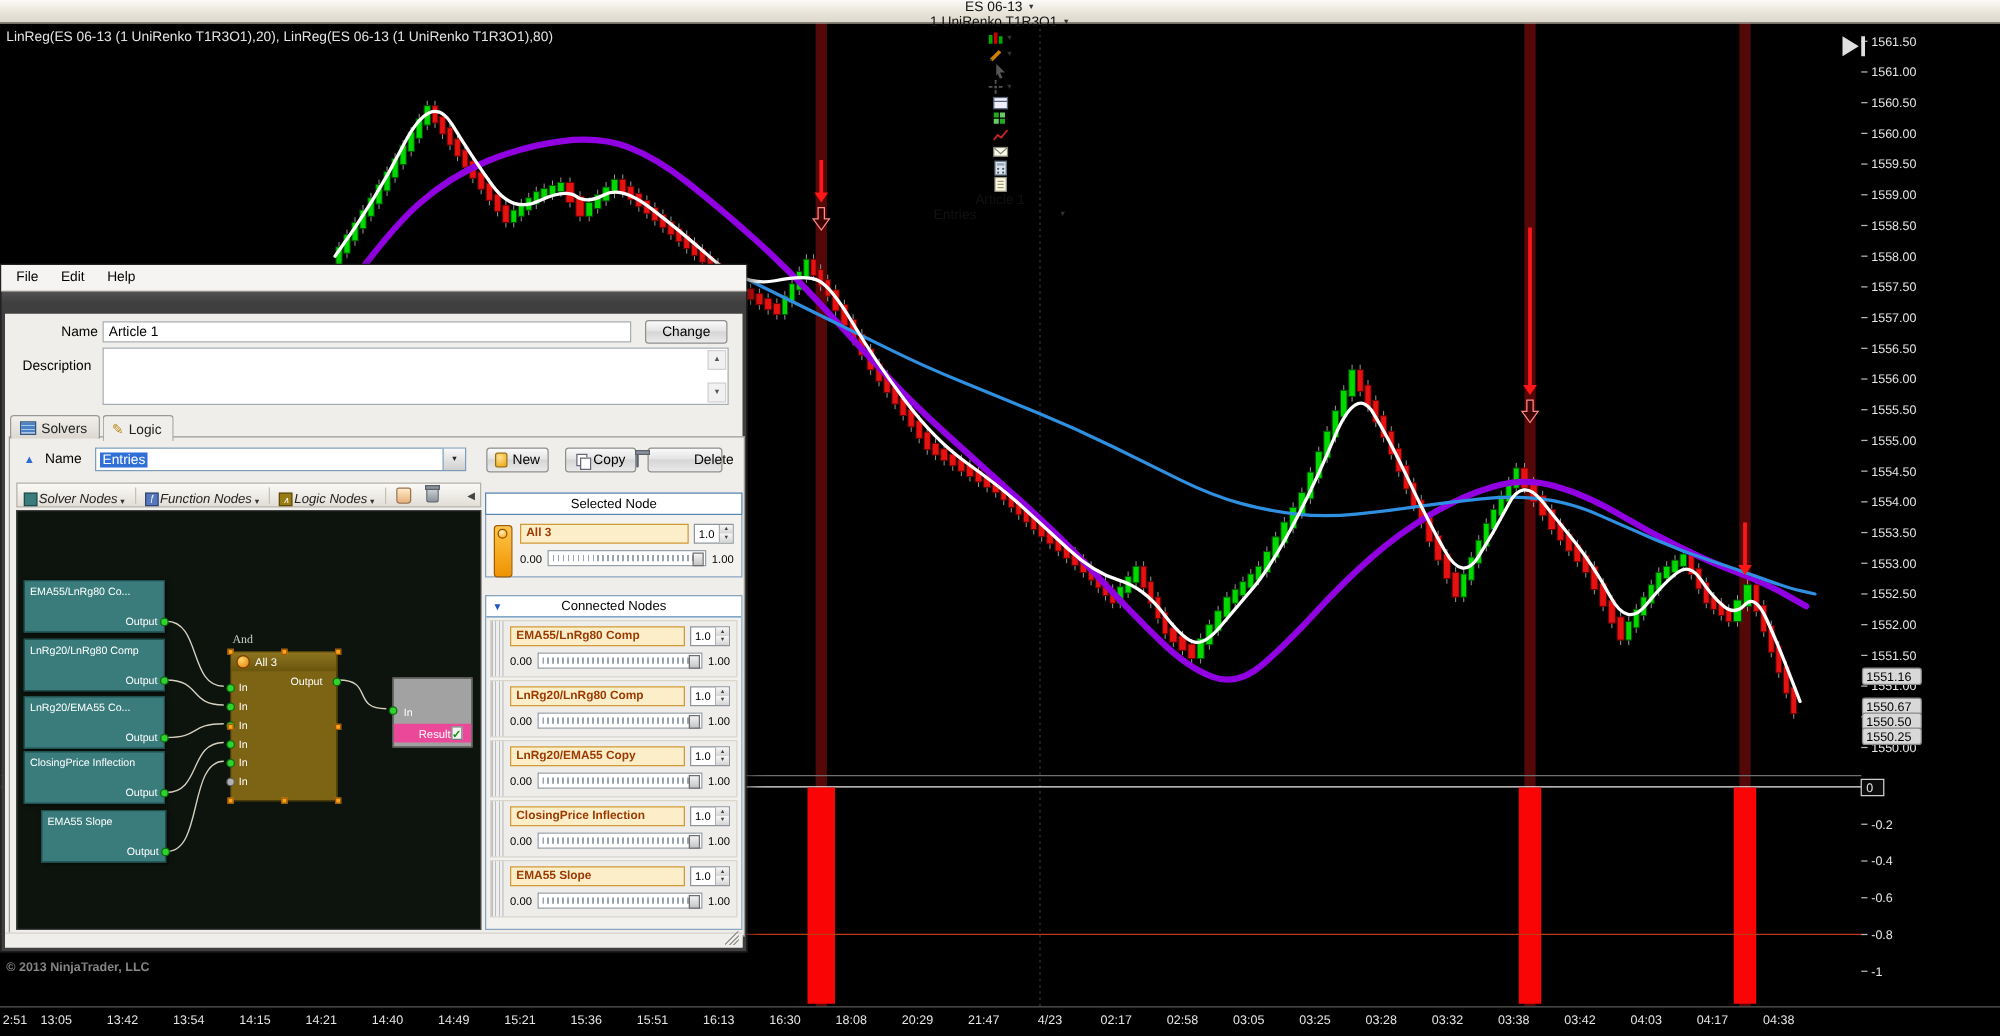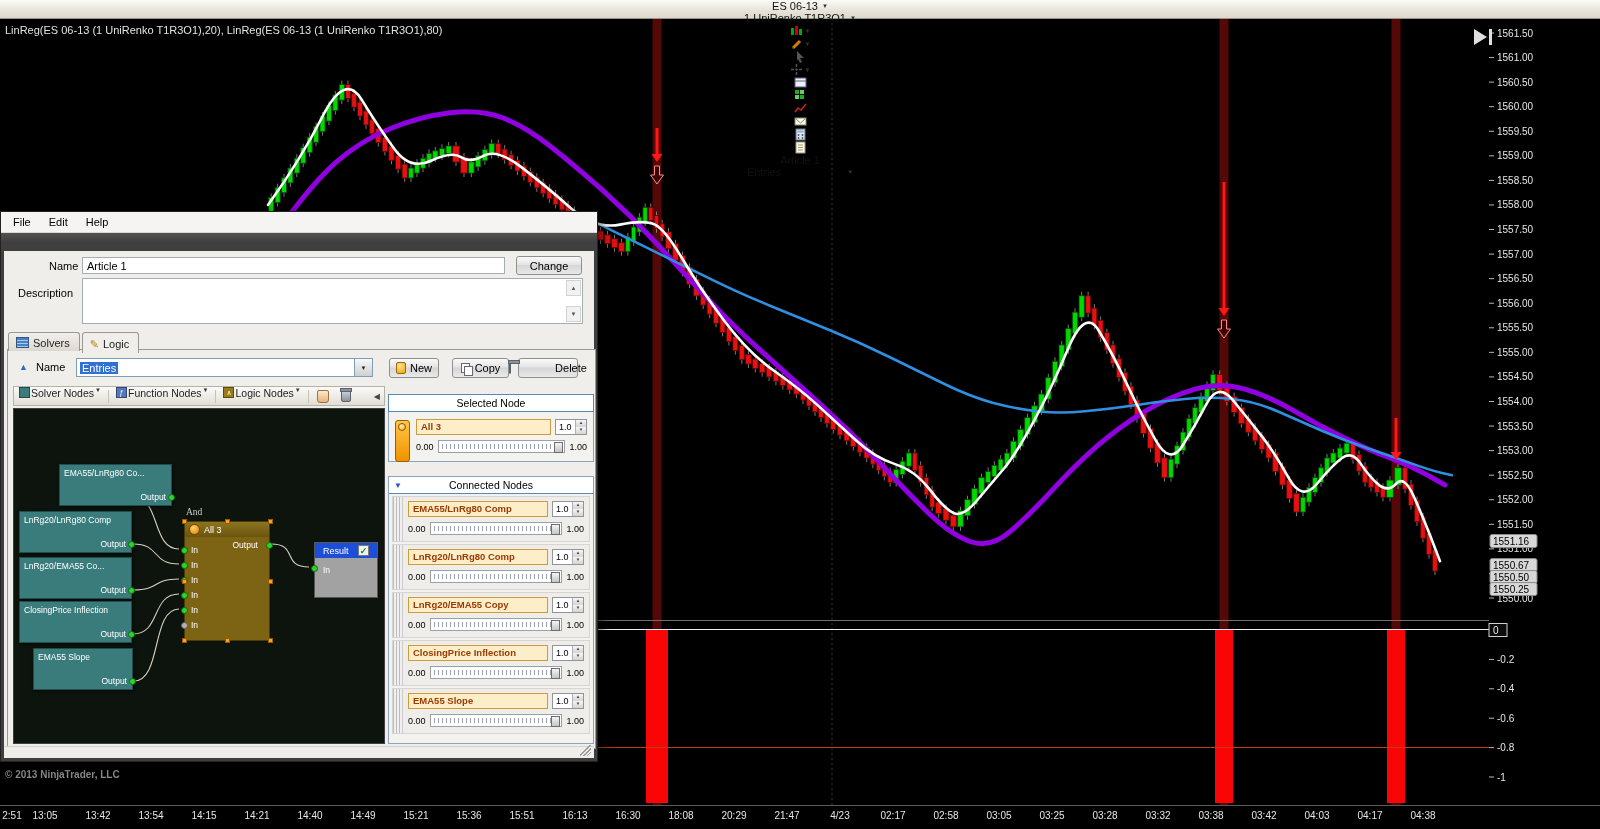--- a/index.html
+++ b/index.html
@@ -60,21 +60,21 @@
 
   .ico-new{width:10px;height:10px;border-radius:2px;background:radial-gradient(circle at 35% 30%,#ffe290,#eda410);border:1px solid #9a6d00;}
   .ico-copy{width:10px;height:11px;position:relative;}
   .ico-copy::before,.ico-copy::after{content:'';position:absolute;width:7px;height:8px;background:#fff;border:1px solid #667;}
   .ico-copy::before{left:0;top:0;} .ico-copy::after{left:3px;top:3px;}
   .ico-trash{width:8px;height:10px;background:linear-gradient(#cfd4da,#8a929c);border:1px solid #5a626c;border-radius:0 0 2px 2px;position:relative;}
   .ico-trash::before{content:'';position:absolute;left:-2px;top:-3px;width:10px;height:2px;background:#8a929c;border:1px solid #5a626c;}
 
   .node-tb{position:absolute;left:5px;top:36px;width:372px;height:20px;background:linear-gradient(#fbfaf7,#e2ded6);
     border:1px solid #b5b2aa;display:flex;align-items:center;font-size:10.5px;box-sizing:border-box;color:#222;}
-  .ntb-btn{display:flex;gap:1px;padding:0 5px;height:100%;align-items:flex-start;}
+  .ntb-btn{display:flex;gap:1px;padding:0 5px;height:100%;align-items:flex-end;font-style:italic;}
   .ntb-sep{width:1px;background:#c5c2ba;height:13px;margin:0 2px;}
   .ntb-ico{width:9px;height:9px;border:1px solid rgba(0,0,0,.4);display:inline-flex;align-items:center;justify-content:center;
     font-size:7px;color:#fff;}
   .ico-hand{width:10px;height:11px;background:linear-gradient(#ffe9c8,#e8b27c);border:1px solid #9a7248;border-radius:2px 2px 3px 3px;}
 
   .canvas{position:absolute;left:5px;top:58px;width:372px;height:336px;background:#0d130d;border:1px solid #404040;
     box-sizing:border-box;overflow:hidden;}
   #wire-svg{position:absolute;left:0;top:0;}
   .t-node{position:absolute;height:42px;background:#3a7c7c;border:1px solid #1e4e4e;color:#fff;
     box-shadow:1px 1px 3px rgba(0,0,0,.6);box-sizing:border-box;}
@@ -85,21 +85,21 @@
   .port-gray{background:#b2b2b2;border:1px solid #5e5e5e;}
   .and-label{position:absolute;font-size:9.5px;color:#cfcfcf;}
   .and-node{position:absolute;background:#7c6414;border:1px solid #493a06;color:#fff;box-sizing:border-box;}
   .and-head{height:15px;background:linear-gradient(#8d7420,#6a550d);display:flex;align-items:center;gap:4px;
     padding:0 4px;font-size:9px;}
   .and-ico{width:9px;height:9px;border-radius:50%;background:radial-gradient(circle at 35% 30%,#ffd469,#e07f00);border:1px solid #7e3f00;flex:0 0 auto;}
   .and-out{position:absolute;right:11px;top:18px;font-size:8.5px;}
   .and-in{position:absolute;left:6px;font-size:8.5px;line-height:9px;}
   .hnd{position:absolute;width:5px;height:5px;background:#ffa020;border:1px solid #9a5a00;box-sizing:border-box;}
   .res-node{position:absolute;background:#a2a2a2;border:1px solid #565656;color:#fff;box-sizing:border-box;}
-  .res-head{display:flex;justify-content:space-between;align-items:center;height:15px;background:#1d4ed8;padding:0 8px;font-size:9px;}
+  .res-head{display:flex;justify-content:space-between;align-items:center;height:15px;background:#ec4899;padding:0 20px;font-size:9px;margin-top:36px;}
   .res-check{width:11px;height:11px;background:#f2f2f2;border:1px solid #7a7a7a;color:#0a8a0a;font-size:9px;
     line-height:10px;text-align:center;font-weight:bold;box-sizing:border-box;}
   .res-in{position:absolute;left:8px;top:22px;font-size:8.5px;}
 
   .insp{position:absolute;left:380px;top:44px;width:206px;}
   .group{border:1px solid #8aa5c0;background:#f3f2ef;box-sizing:border-box;}
   .group-head{background:#fff;border:1px solid #5a88b5;margin:-1px -1px 0 -1px;height:16px;display:flex;align-items:center;
     justify-content:center;font-size:10.5px;color:#000;position:relative;}
   .group-head .tri{position:absolute;left:5px;color:#2255cc;font-size:8px;}
   .sel-content{padding:7px 6px 8px 27px;position:relative;}
@@ -798,21 +798,21 @@
 
       <div class="canvas" id="node-canvas">
         <svg id="wire-svg" width="370" height="334">
             <path d="M119,88 C147,88 137,140 165,140" fill="none" stroke="#d6d0bf" stroke-width="1.1"></path>
             <path d="M119,135 C147,135 137,155 165,155" fill="none" stroke="#d6d0bf" stroke-width="1.1"></path>
             <path d="M119,181 C147,181 137,170 165,170" fill="none" stroke="#d6d0bf" stroke-width="1.1"></path>
             <path d="M119,225 C147,225 137,185 165,185" fill="none" stroke="#d6d0bf" stroke-width="1.1"></path>
             <path d="M120,272 C148,272 137,200 165,200" fill="none" stroke="#d6d0bf" stroke-width="1.1"></path>
             <path d="M257,135 C285,135 267,158 295,158" fill="none" stroke="#d6d0bf" stroke-width="1.1"></path>
           </svg>
-      <div class="t-node" style="left: 5px; top: 55px; width: 113px; margin-left: 40px;">
+      <div class="t-node" style="left: 5px; top: 55px; width: 113px;">
             <div class="t-title">EMA55/LnRg80 Co...</div>
             <div class="t-out">Output</div>
             <span class="port port-green" style="right: -4px; top: 29px;"></span>
           </div>
           <div class="t-node" style="left: 5px; top: 102px; width: 113px;">
             <div class="t-title">LnRg20/LnRg80 Comp</div>
             <div class="t-out">Output</div>
             <span class="port port-green" style="right: -4px; top: 29px;"></span>
           </div>
           <div class="t-node" style="left: 5px; top: 148px; width: 113px;">

